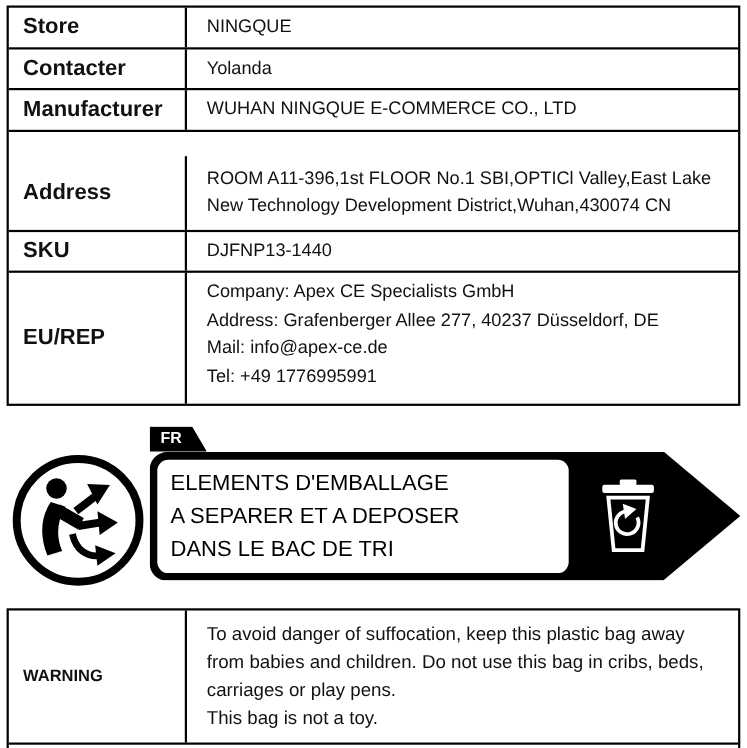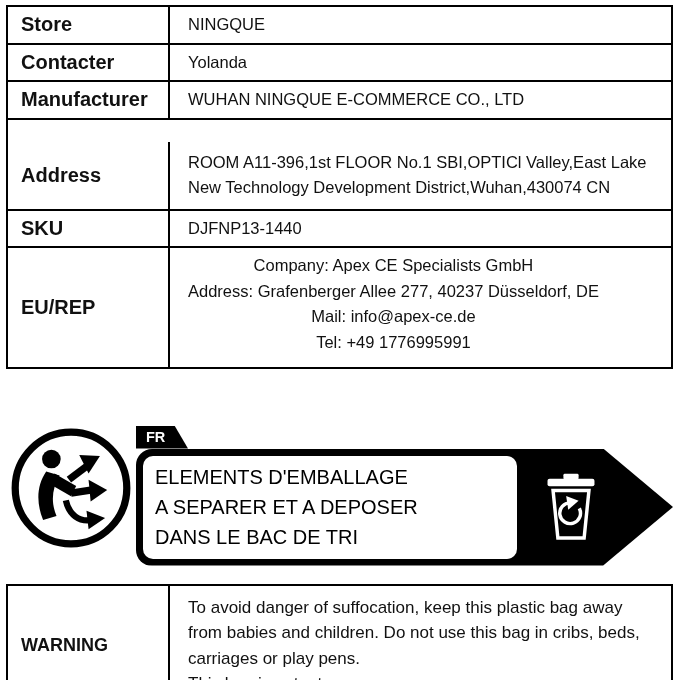--- a/index.html
+++ b/index.html
@@ -19,29 +19,29 @@
     font-weight:bold; font-size:20px;
     display:flex; align-items:center; padding:5px 8px 5px 13px;
   }
   .cell-value {
     flex:1; font-size:16.5px; display:flex; align-items:center;
     padding:5px 10px 5px 18px; line-height:1.55;
   }
   .cell-value span { white-space:pre-line; }
   .h34 { min-height:34px; }
   .h69 { min-height:69px;margin-top:22px; }
-  .eu-rep .cell-value { padding-bottom:11px;text-align:center; }
+  .eu-rep .cell-value { padding-bottom:11px; }
 
   
   .banner-row { display:flex; margin-top:19px; }
   .triman-wrap {
     width:130px; flex:none; display:flex; align-items:center; justify-content:center;
     padding-top:23px;
   }
-  .banner { flex:1;margin-top:38px; }
+  .banner { flex:1; }
   .fr-tab {
     width:52px; height:23px; background:#000; color:#fff;
     font-weight:bold; font-size:14.5px;
     display:flex; align-items:center; justify-content:flex-start;
     padding-left:10px;
     clip-path:polygon(0 0, 74% 0, 100% 100%, 0 100%);
   }
   .banner-body {
     background:#000; height:117px; border-radius:16px;
     clip-path:polygon(0 0, 87% 0, 100% 50%, 87% 100%, 0 100%);
@@ -61,21 +61,21 @@
     flex:1; display:flex; align-items:center; justify-content:center;
     padding-right:42px;
   }
 
   
   .warning-table { border:2px solid #000; margin-top:18px; }
   .warning-row { display:flex; border-bottom:2px solid #000; }
   .warning-label {
     width:162px; flex:none; border-right:2px solid #000;
     display:flex; align-items:center; padding-left:13px;
-    font-weight:bold; font-size:18px;
+    font-weight:bold; font-size:15px;
   }
   .warning-text {
     flex:1; padding:9px 14px 9px 18px; font-size:17px; line-height:1.5;
   }
   .warning-text span { white-space:pre-line; }
   .made-in { text-align:center; font-size:20px; padding:4px 0 6px; }
 </style>
 </head>
 <body>
 

